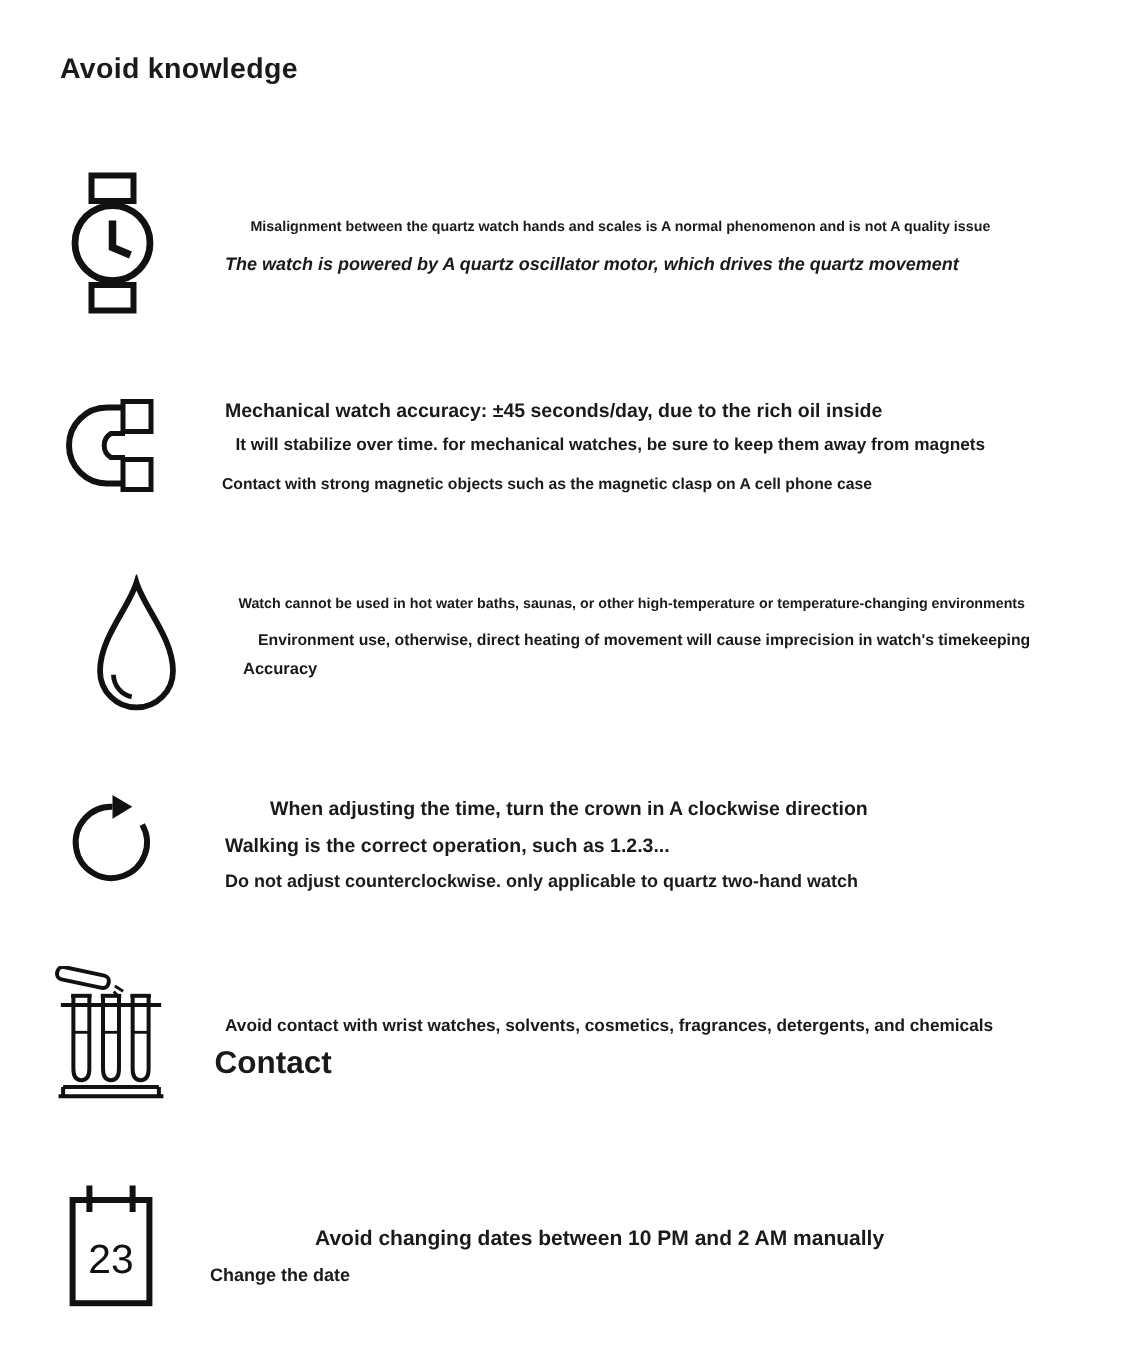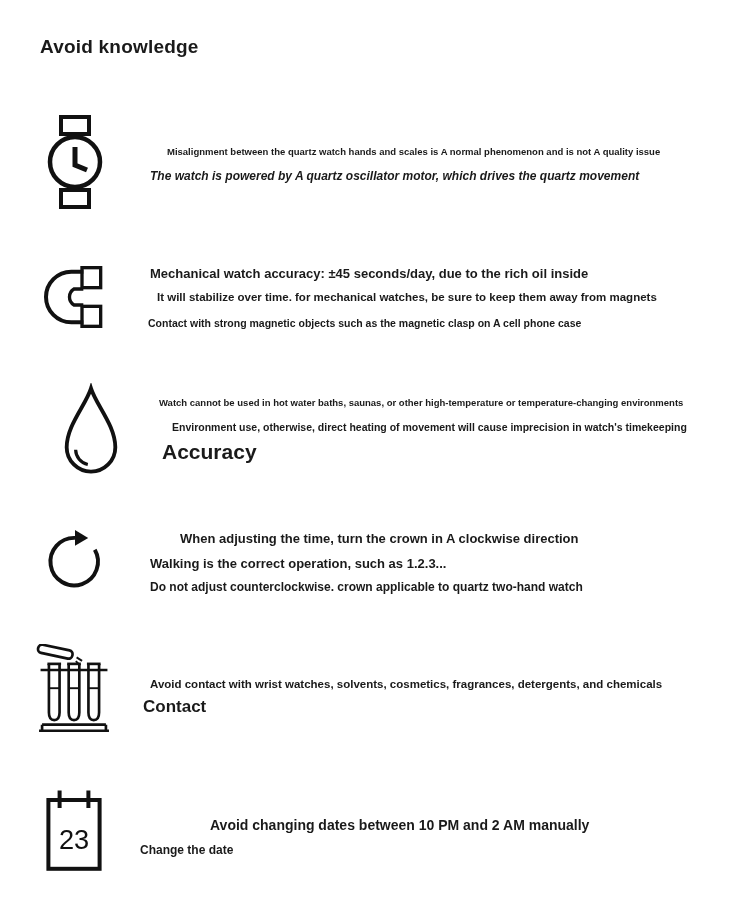--- a/index.html
+++ b/index.html
@@ -23,22 +23,22 @@
   .sec { position: absolute; left: 0; width: 750px; }
   .icon { position: absolute; display: block; }
   .icon svg { display: block; }
   .ln { position: absolute; white-space: nowrap; color: #1a1a1a; }
   .f9  { font-size: 9.5px;  font-weight: 700; }
   .f10 { font-size: 10.5px; font-weight: 700; }
   .f11 { font-size: 11.5px; font-weight: 600; }
   .f12 { font-size: 12px;   font-weight: 700; }
   .f13 { font-size: 13px;   font-weight: 700; }
   .f14 { font-size: 14px;   font-weight: 700; }
-  .f15 { font-size: 21px;   font-weight: 700; }
-  .f17 { font-size: 17px;   font-weight: 700; }
+  .f15 { font-size: 11px;   font-weight: 700; }
+  .f17 { font-size: 21px;   font-weight: 700; }
 </style>
 </head>
 <body>
 
 <div class="page">
 
   <div class="title" style="left:40px; top:36px;">Avoid knowledge</div>
 
   <div class="sec" style="top:112px; height:112px;">
     <span class="icon" style="left:44px; top:0;">
@@ -81,21 +81,21 @@
 
   <div class="sec" style="top:523px; height:80px;text-align:center;">
     <span class="icon" style="left:42px; top:0;">
       <svg width="66" height="72" viewBox="0 0 100 108" fill="none">
         <path d="M80,40 A36,36 0 1 1 50,22" stroke="#111" stroke-width="6"></path>
         <polygon points="50,10 50,34 70,22" fill="#111"></polygon>
       </svg>
     </span>
     <div class="ln f13" style="left:180px; top:8px;">When adjusting the time, turn the crown in A clockwise direction</div>
     <div class="ln f13" style="left:150px; top:33px;">Walking is the correct operation, such as 1.2.3...</div>
-    <div class="ln f12" style="left:150px; top:57px;">Do not adjust counterclockwise. crown applicable to quartz two-hand watch</div>
+    <div class="ln f12" style="left:150px; top:57px;">Do not adjust counterclockwise. only applicable to quartz two-hand watch</div>
   </div>
 
   <div class="sec" style="top:644px; height:100px;">
     <span class="icon" style="left:36px; top:0;">
       <svg width="76" height="96" viewBox="0 0 100 126" fill="none">
         <g transform="rotate(12 28 12)">
           <rect x="2" y="5" width="46" height="11" rx="5" stroke="#111" stroke-width="3.5"></rect>
           <path d="M54,12 l8,3 M54,17 l6,4" stroke="#111" stroke-width="2.5"></path>
         </g>
         <path d="M6,34 H94" stroke="#111" stroke-width="3.5"></path>

